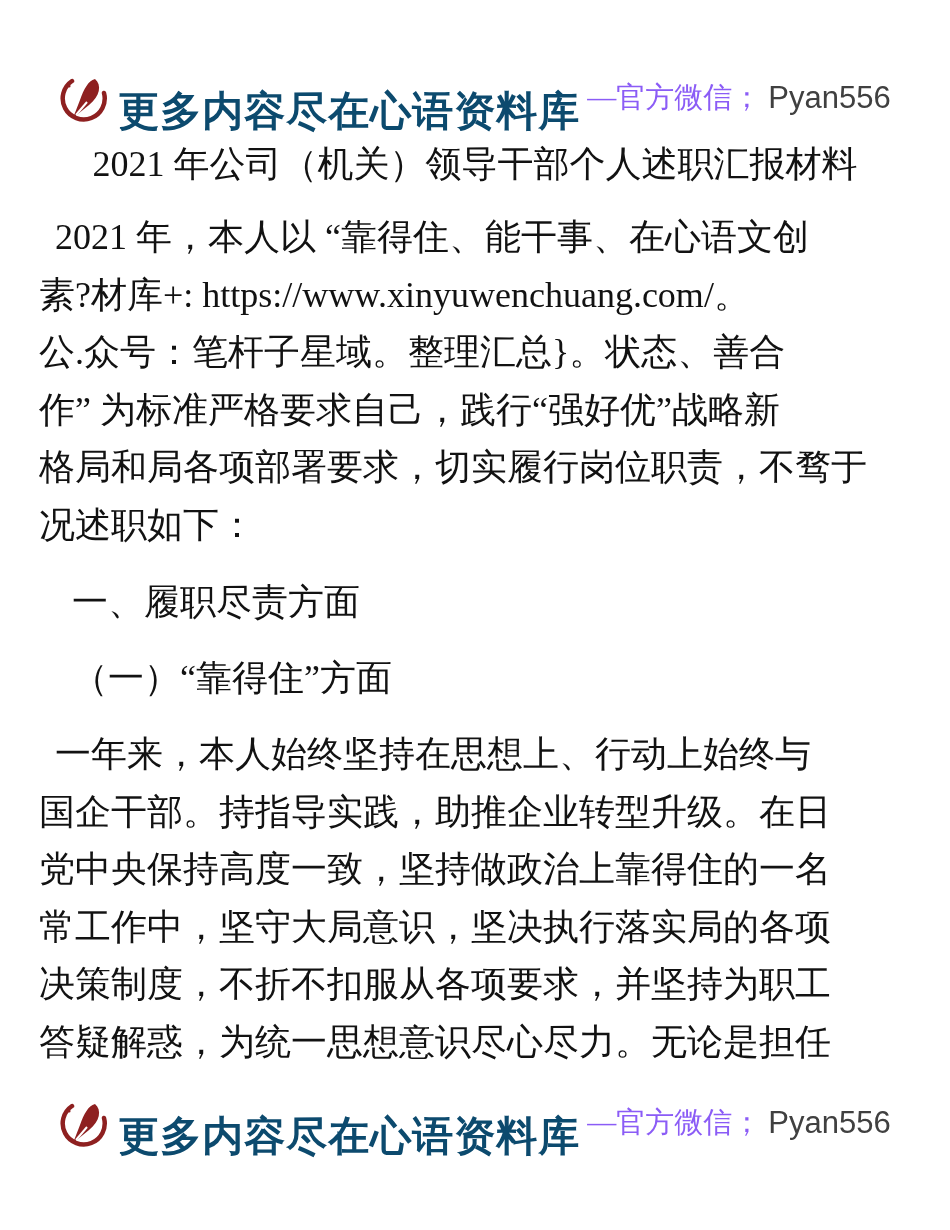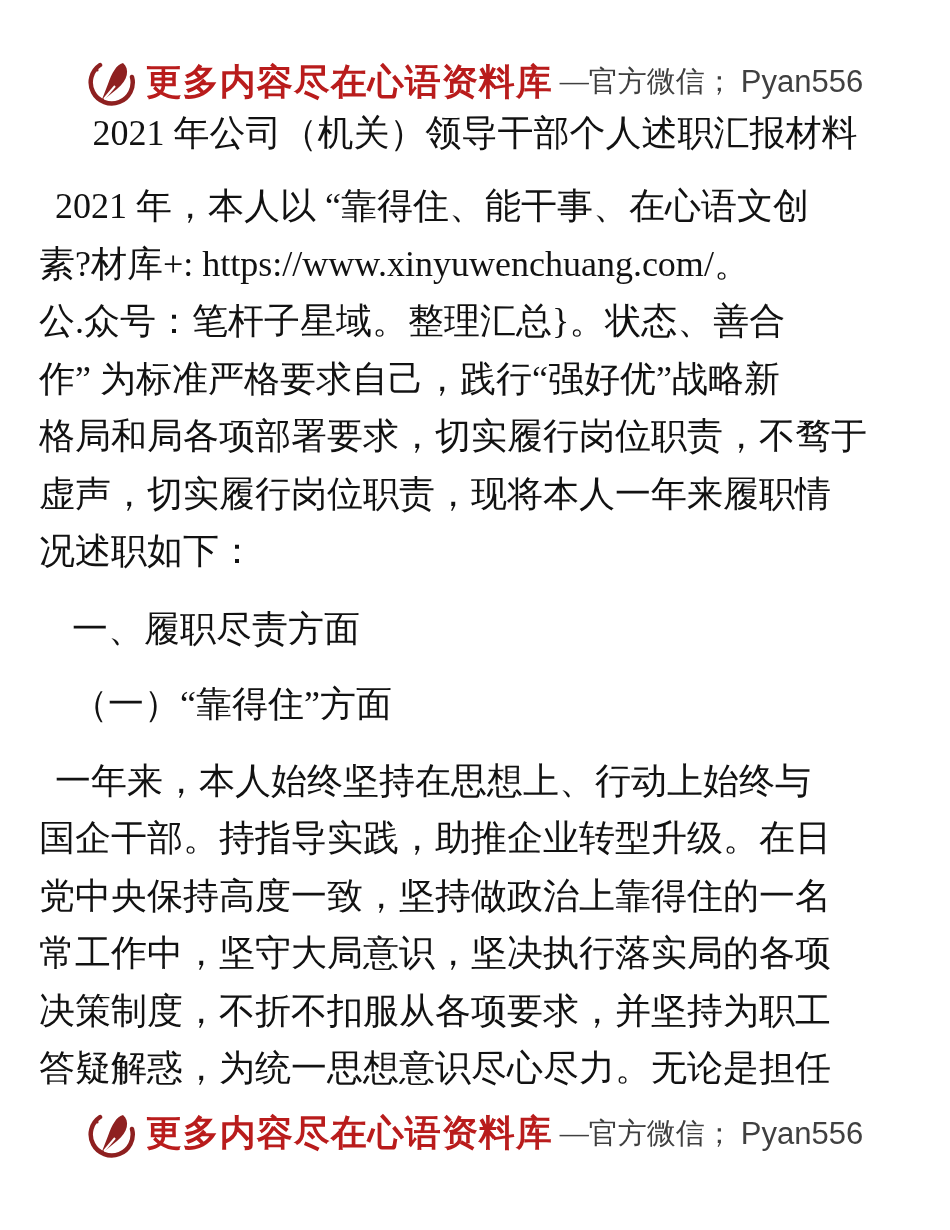--- a/index.html
+++ b/index.html
@@ -13,27 +13,28 @@
   }
   .watermark {
     display:flex; align-items:center; justify-content:center;
     gap:7px;
     white-space:nowrap;
   }
   .watermark.header { padding-top:56px; }
   .watermark.footer { margin-top:10px; }
   .logo { width:52px; height:52px; flex:0 0 auto; }
   .brand-text {
-    color:#b91c1c;
-    font-size:36px;
+    color:#0c4a6e;
+    font-size:41px;
     font-weight:600;
     letter-spacing:1px;
+    margin-top:28px;
   }
   .separator-text {
-    color:#404040;
+    color:#8b5cf6;
     font-size:29px;
   }
   .wechat-id {
     color:#404040;
     font-size:31px;
     font-family:"Liberation Sans","DejaVu Sans",sans-serif;
   }
   .doc-title {
     text-align:center;
     font-size:36px;
@@ -79,21 +80,20 @@
   </div>
 
   <div class="doc-title">2021 年公司（机关）领导干部个人述职汇报材料</div>
 
   <div class="para para-1">
     <div class="t-line first">2021 年，本人以 “靠得住、能干事、在心语文创</div>
     <div class="t-line">素?材库+: https://www.xinyuwenchuang.com/。</div>
     <div class="t-line">公.众号：笔杆子星域。整理汇总}。状态、善合</div>
     <div class="t-line">作” 为标准严格要求自己，践行“强好优”战略新</div>
     <div class="t-line">格局和局各项部署要求，切实履行岗位职责，不骛于</div>
-    <div class="t-line">虚声，切实履行岗位职责，现将本人一年来履职情</div>
     <div class="t-line">况述职如下：</div>
   </div>
 
   <div class="heading heading-1">一、履职尽责方面</div>
   <div class="heading heading-2">（一）“靠得住”方面</div>
 
   <div class="para para-2">
     <div class="t-line first">一年来，本人始终坚持在思想上、行动上始终与</div>
     <div class="t-line">国企干部。持指导实践，助推企业转型升级。在日</div>
     <div class="t-line">党中央保持高度一致，坚持做政治上靠得住的一名</div>

